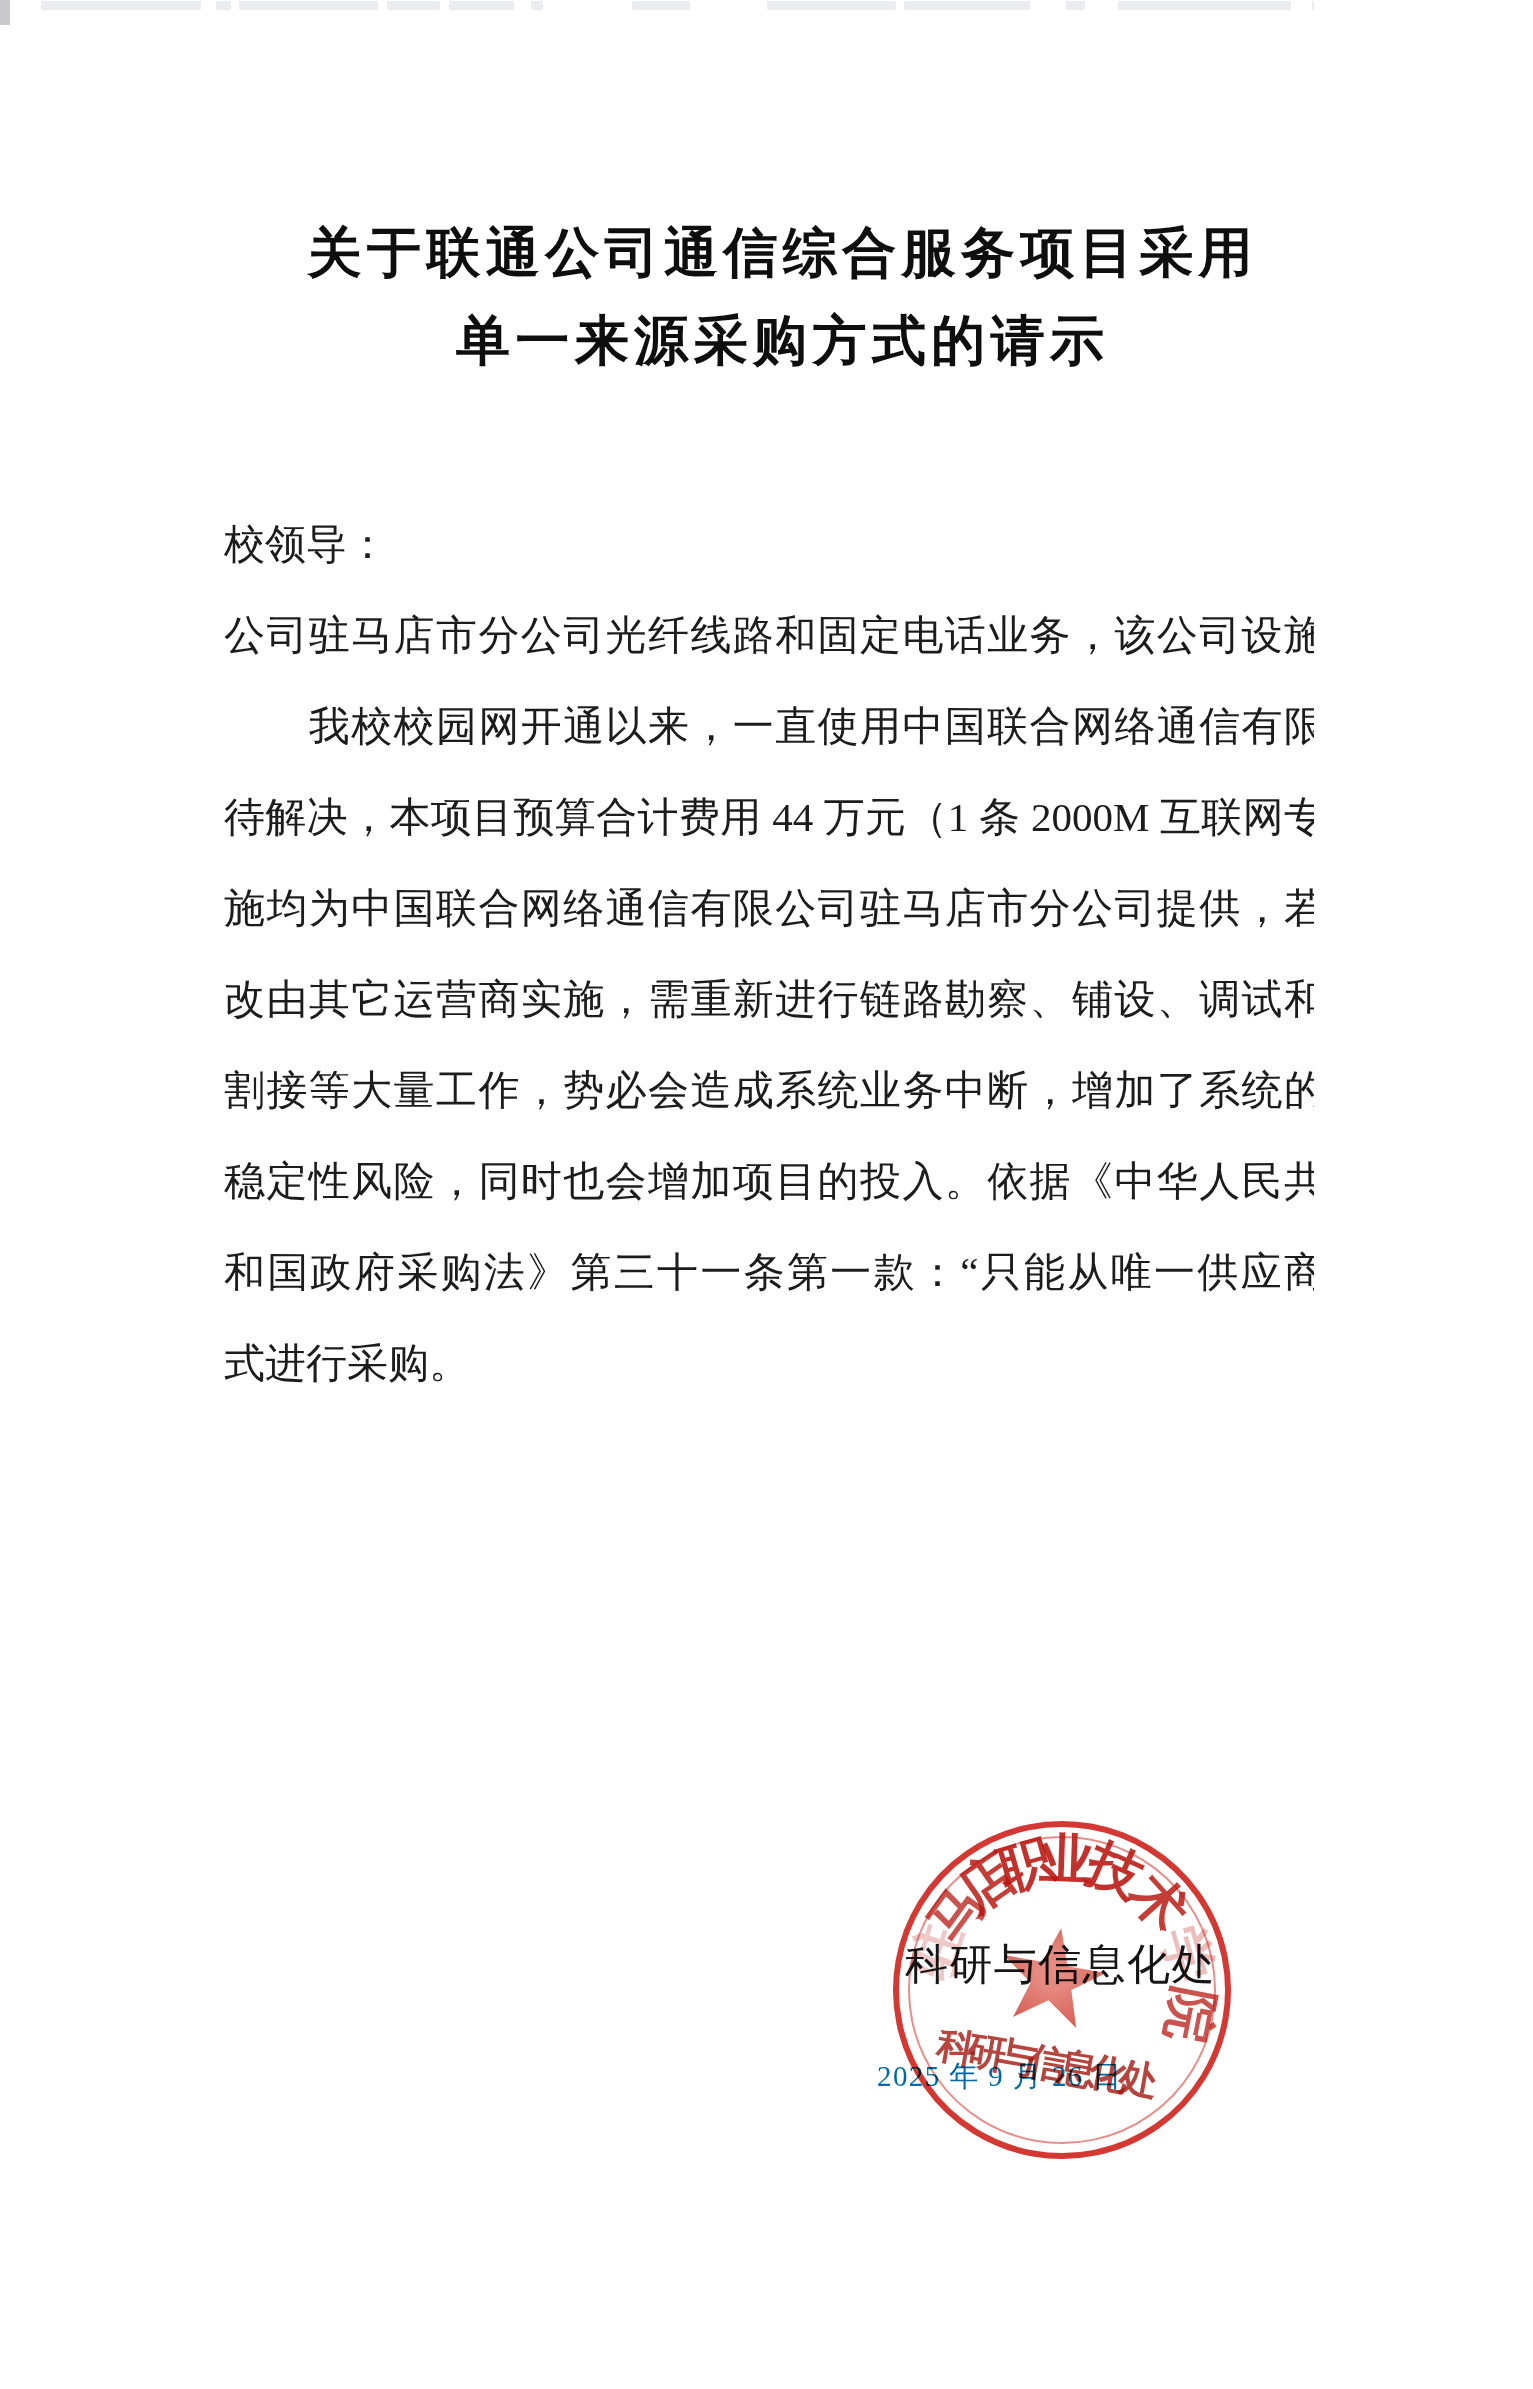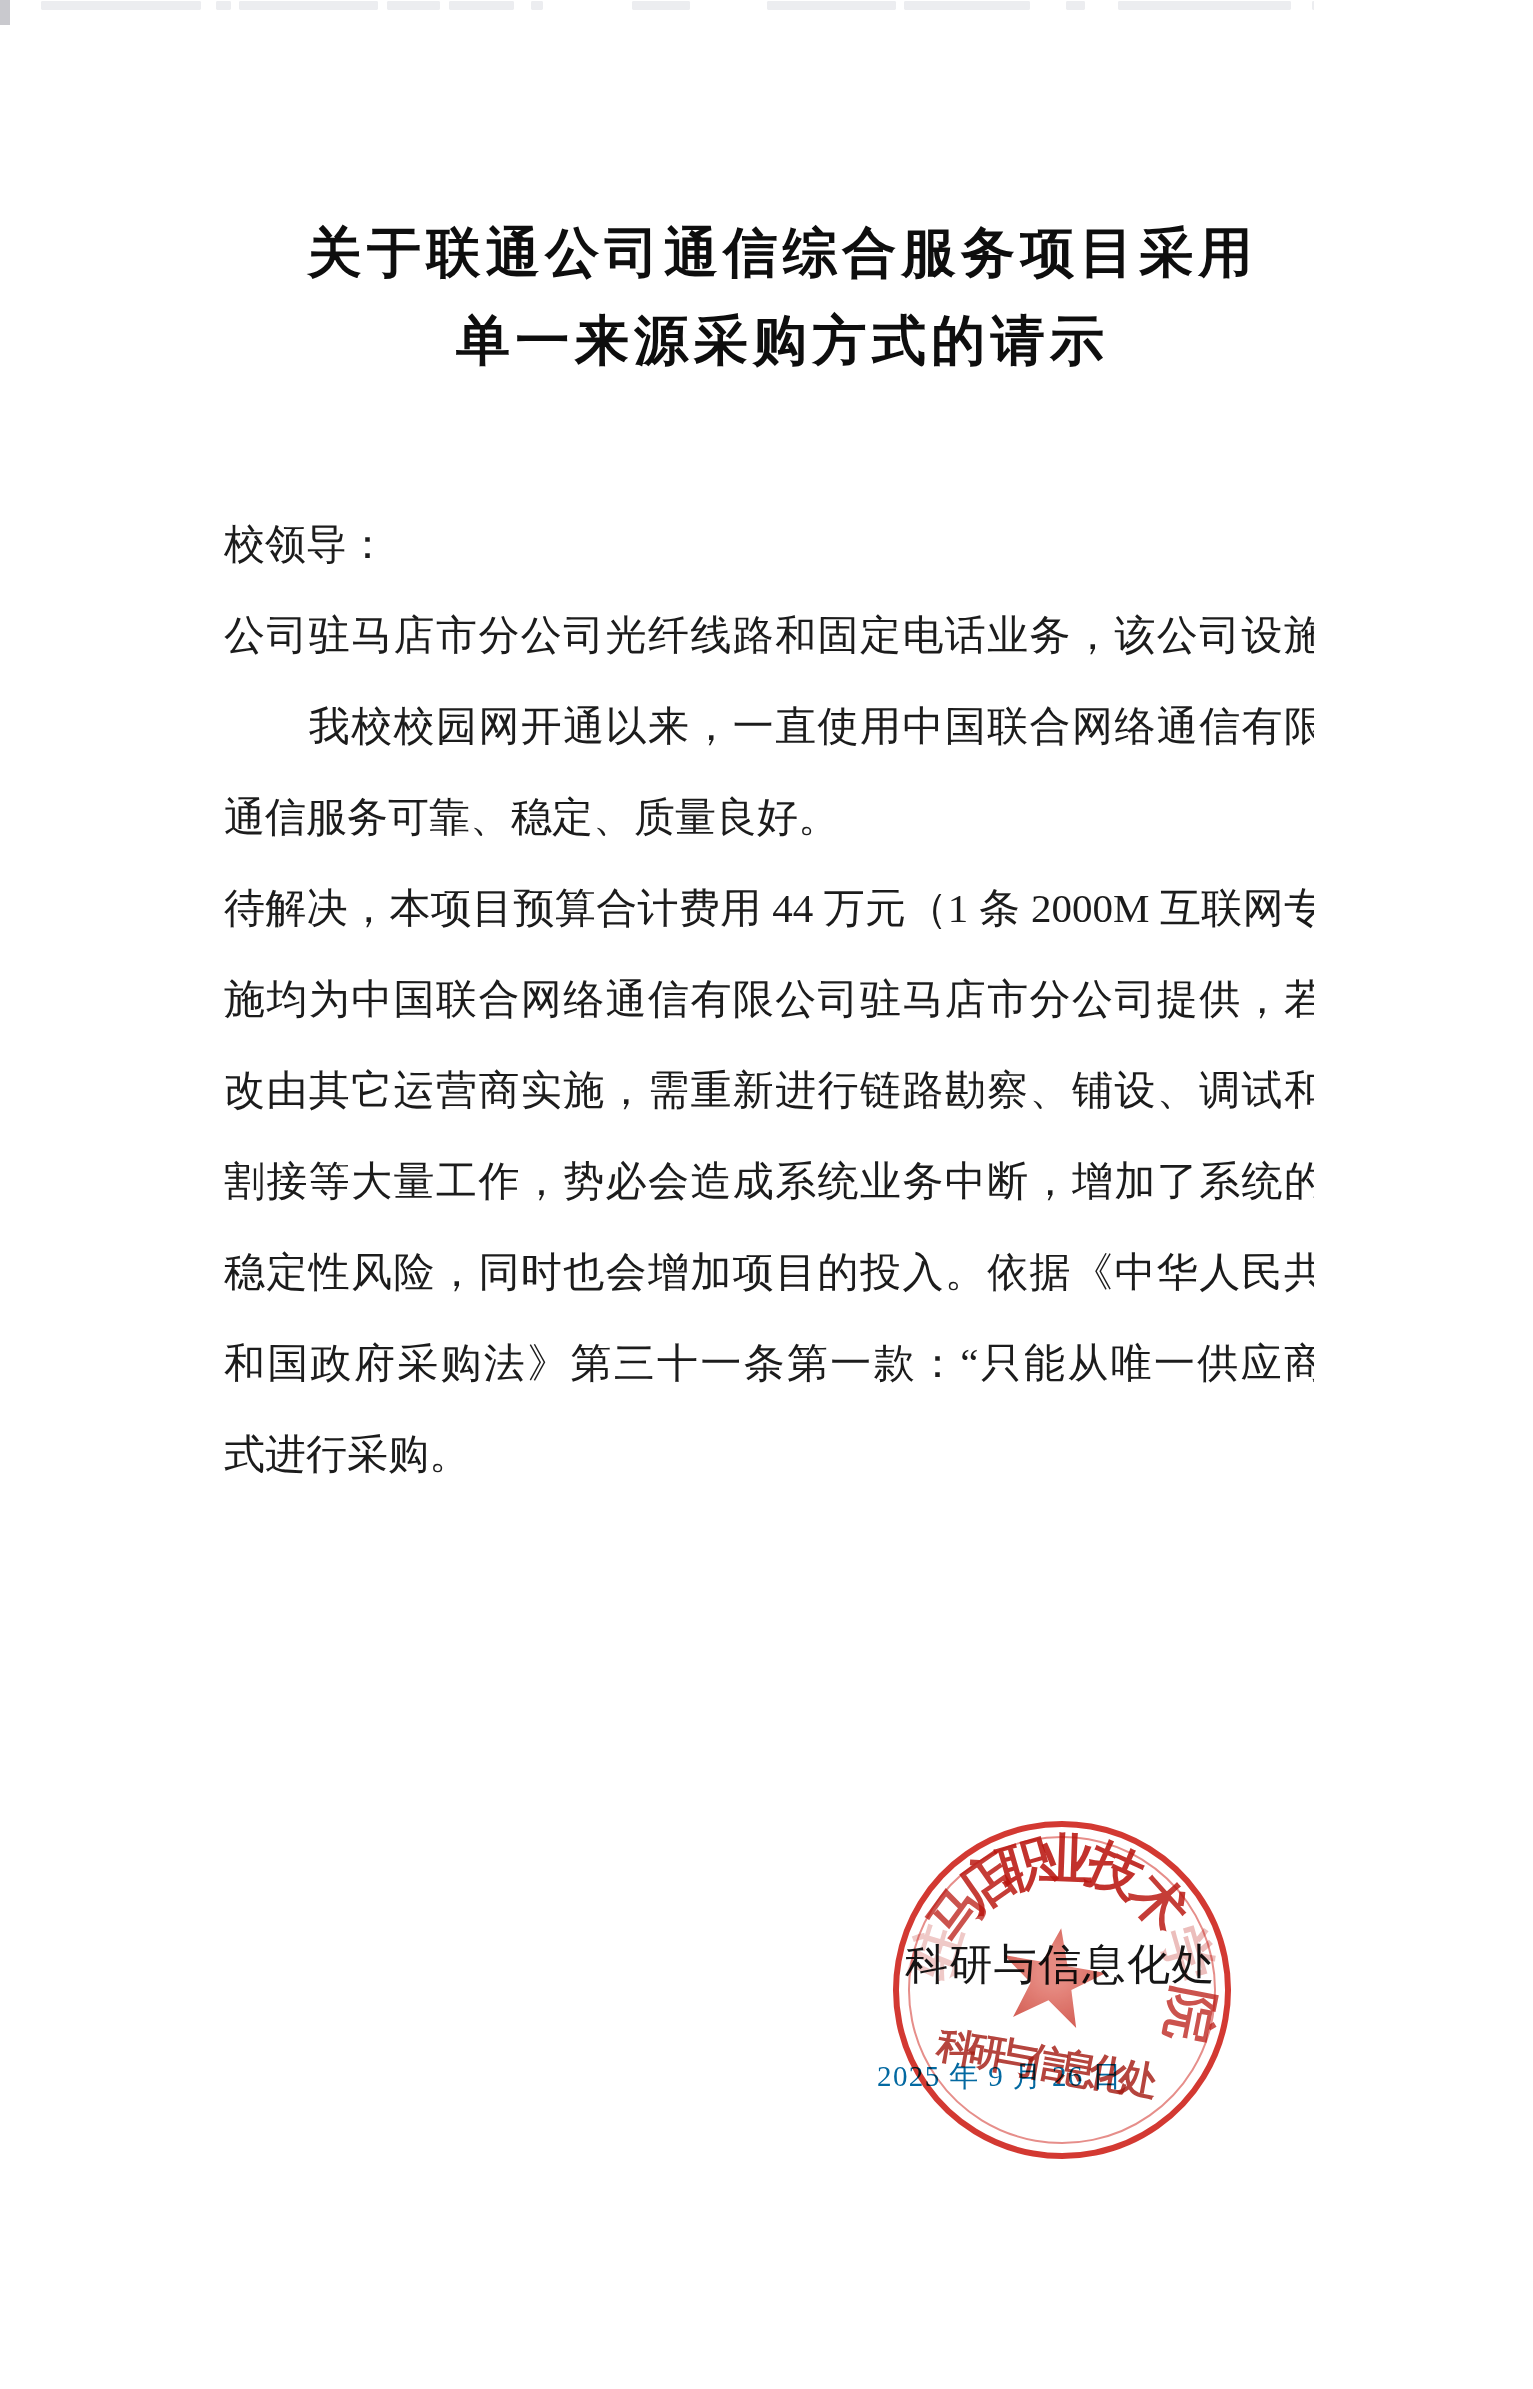--- a/index.html
+++ b/index.html
@@ -110,21 +110,20 @@
       <div class="art" style="left: 1502px; width: 27px;"></div>
     </div>
 
   <div class="title-line l1">关于联通公司通信综合服务项目采用</div>
   <div class="title-line l2">单一来源采购方式的请示</div>
 
   <div class="body-lines">
       <div class="bline">校领导：</div>
       <div class="bline full">公司驻马店市分公司光纤线路和固定电话业务，该公司设施</div>
       <div class="bline full">　　我校校园网开通以来，一直使用中国联合网络通信有限</div>
-      <div class="bline">通信服务可靠、稳定、质量良好。</div>
       <div class="bline full">待解决，本项目预算合计费用 44 万元（1 条 2000M 互联网专</div>
       <div class="bline full">施均为中国联合网络通信有限公司驻马店市分公司提供，若</div>
       <div class="bline full">改由其它运营商实施，需重新进行链路勘察、铺设、调试和</div>
       <div class="bline full">割接等大量工作，势必会造成系统业务中断，增加了系统的</div>
       <div class="bline full">稳定性风险，同时也会增加项目的投入。依据《中华人民共</div>
       <div class="bline full">和国政府采购法》第三十一条第一款：“只能从唯一供应商</div>
       <div class="bline">式进行采购。</div>
     </div>
 
   <div class="sig-dept">科研与信息化处</div>

